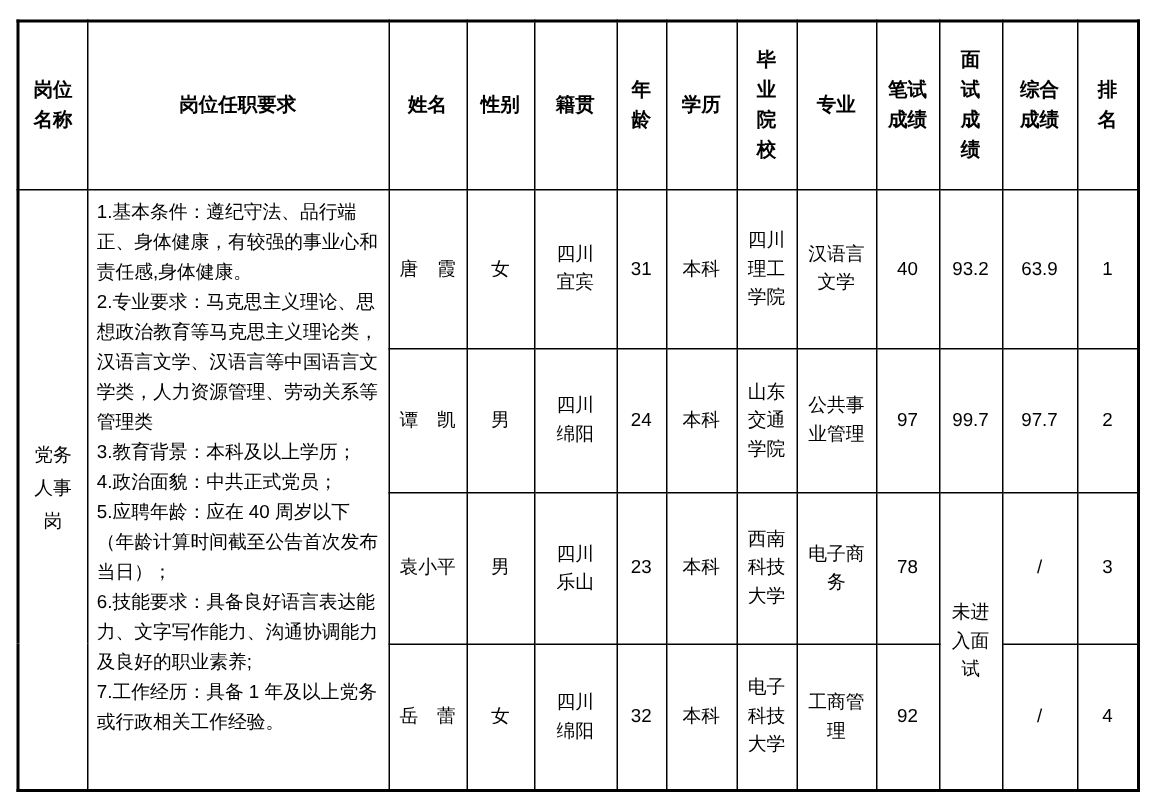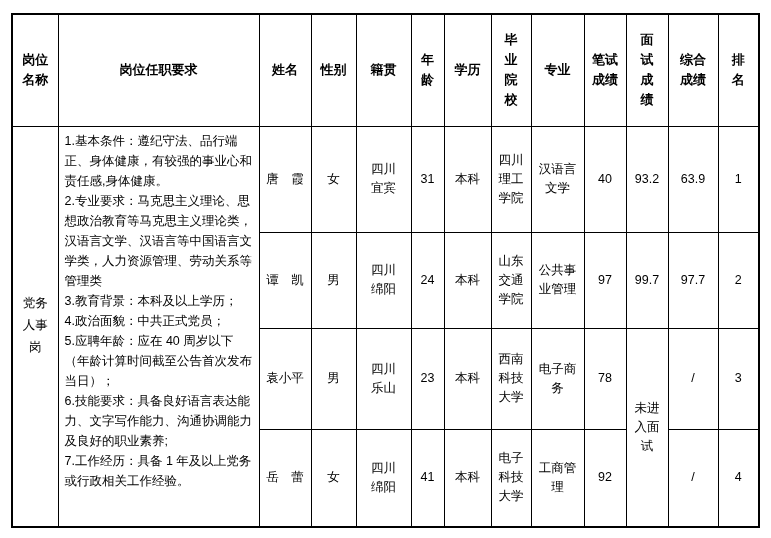--- a/index.html
+++ b/index.html
@@ -163,21 +163,21 @@
 入面
 试</td>
         <td>/</td>
         <td>3</td>
       </tr>
       <tr>
         <td>岳　蕾</td>
         <td>女</td>
         <td>四川
 绵阳</td>
-        <td>41</td>
+        <td>32</td>
         <td>本科</td>
         <td>电子
 科技
 大学</td>
         <td>工商管
 理</td>
         <td>92</td>
         <td>/</td>
         <td>4</td>
       </tr>

